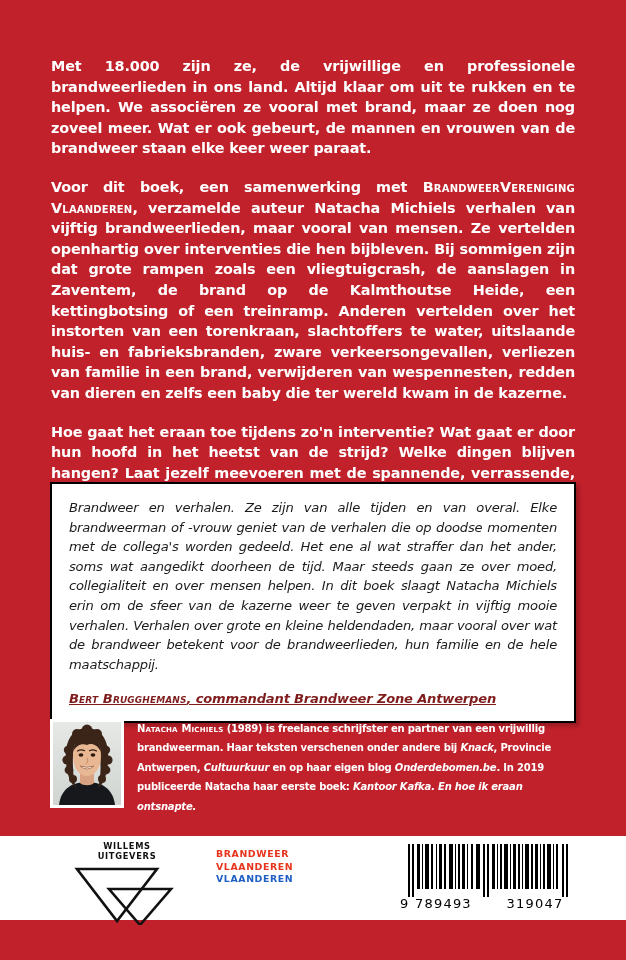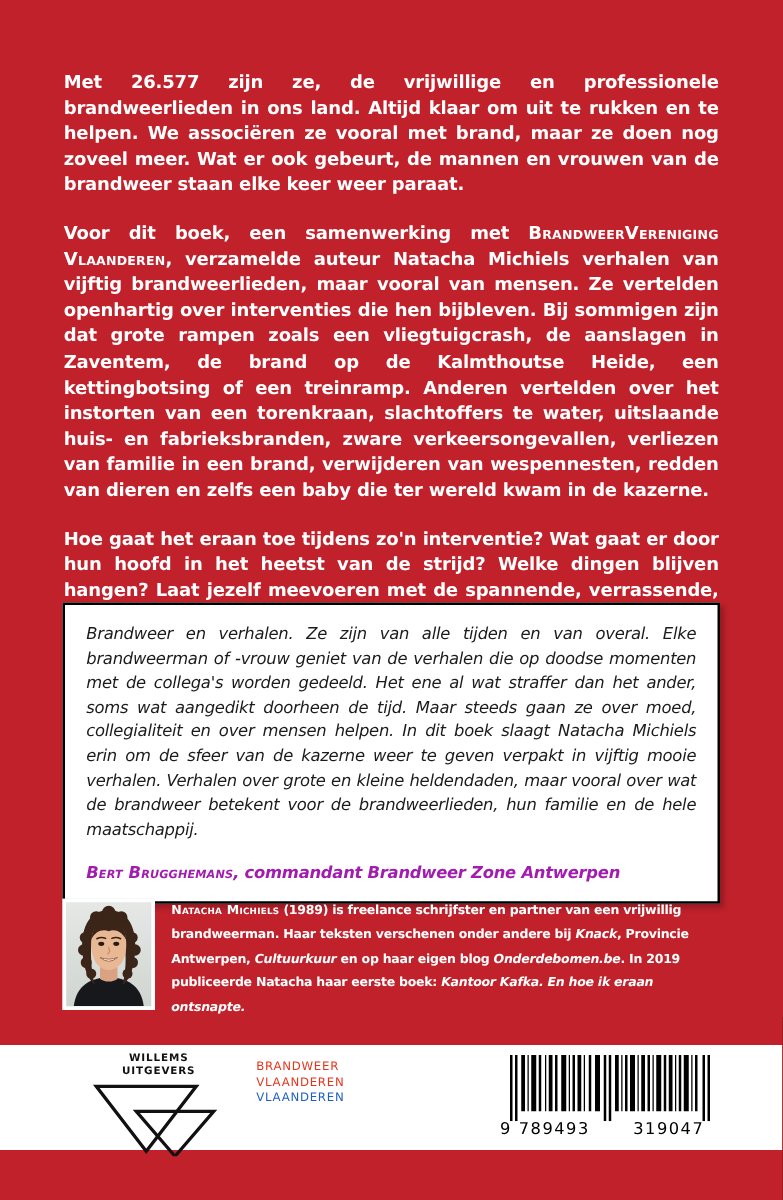--- a/index.html
+++ b/index.html
@@ -58,28 +58,29 @@
     color: #1b1b1b;
     font-family: "DejaVu Sans", sans-serif;
     font-style: italic;
     font-size: 13.1px;
     line-height: 19.6px;
     text-align: justify;
     margin: 0;
     letter-spacing: -0.2px;
   }
   .quote-attrib {
-    color: #a21caf;
+    color: #7f1d1d;
     font-family: "DejaVu Sans", sans-serif;
     font-style: italic;
     font-weight: bold;
     font-size: 13.1px;
     line-height: 18px;
     margin: 16px 0 0 0;
     letter-spacing: -0.2px;
+    text-decoration: underline;
   }
   .quote-attrib .name {
     font-variant: small-caps;
     letter-spacing: 0.1px;
   }
 
   
   .bio {
     position: absolute;
     left: 50px;
@@ -145,23 +146,23 @@
   .logo-bvv {
     position: absolute;
     left: 196px;
     top: 12px;
     display: flex;
     align-items: center;
   }
   .bvv-mark { position: relative; width: 76px; height: 52px; }
   .bvv-mark svg { display: block; }
   .bvv-words {
-    margin-left: 9px;
-    font-family: "DejaVu Sans", sans-serif;
-    font-weight: normal;
+    margin-left: 20px;
+    font-family: "DejaVu Sans", sans-serif;
+    font-weight: bold;
     font-size: 9.4px;
     line-height: 12.6px;
     letter-spacing: 0.6px;
   }
   .bvv-words .l1, .bvv-words .l2 { color: #e8341c; }
   .bvv-words .l3 { color: #1f5fc4; }
 
   .barcode {
     position: absolute;
     left: 400px;
@@ -182,21 +183,21 @@
   .barcode-digits .d1 { width: 76px; margin-left: 2px;}
   .barcode-digits .d2 { width: 76px; text-align: center; margin-left: 6px;}
 </style>
 </head>
 <body>
 
 <div class="cover">
 
   <div class="body-block">
 
-    <p class="para">Met 26.577 zijn ze, de vrijwillige en professionele brandweerlieden in ons land. Altijd klaar om uit te rukken en te helpen. We associëren ze vooral met brand, maar ze doen nog zoveel meer. Wat er ook gebeurt, de mannen en vrouwen van de brandweer staan elke keer weer paraat.</p>
+    <p class="para">Met 18.000 zijn ze, de vrijwillige en professionele brandweerlieden in ons land. Altijd klaar om uit te rukken en te helpen. We associëren ze vooral met brand, maar ze doen nog zoveel meer. Wat er ook gebeurt, de mannen en vrouwen van de brandweer staan elke keer weer paraat.</p>
 
     <p class="para"><span>Voor dit boek, een samenwerking met </span><span class="smallcaps">BrandweerVereniging Vlaanderen</span><span>, verzamelde auteur Natacha Michiels verhalen van vijftig brandweerlieden, maar vooral van mensen. Ze vertelden openhartig over interventies die hen bijbleven. Bij sommigen zijn dat grote rampen zoals een vliegtuigcrash, de aanslagen in Zaventem, de brand op de Kalmthoutse Heide, een kettingbotsing of een treinramp. Anderen vertelden over het instorten van een torenkraan, slachtoffers te water, uitslaande huis- en fabrieksbranden, zware verkeersongevallen, verliezen van familie in een brand, verwijderen van wespennesten, redden van dieren en zelfs een baby die ter wereld kwam in de kazerne.</span></p>
 
     <p class="para">Hoe gaat het eraan toe tijdens zo'n interventie? Wat gaat er door hun hoofd in het heetst van de strijd? Welke dingen blijven hangen? Laat jezelf meevoeren met de spannende, verrassende, grappige, droevige, ontroerende, memorabele en straffe verhalen. Beleef mee wat de brandweerlieden elke dag, elk uur en elk moment ervaren.</p>
   </div>
 
   <div class="quote-box">
     <p class="quote-text">Brandweer en verhalen. Ze zijn van alle tijden en van overal. Elke brandweerman of -vrouw geniet van de verhalen die op doodse momenten met de collega's worden gedeeld. Het ene al wat straffer dan het ander, soms wat aangedikt doorheen de tijd. Maar steeds gaan ze over moed, collegialiteit en over mensen helpen. In dit boek slaagt Natacha Michiels erin om de sfeer van de kazerne weer te geven verpakt in vijftig mooie verhalen. Verhalen over grote en kleine heldendaden, maar vooral over wat de brandweer betekent voor de brandweerlieden, hun familie en de hele maatschappij.</p>
     <p class="quote-attrib"><span class="name">Bert Brugghemans</span><span>, commandant Brandweer Zone Antwerpen</span></p>
   </div>

